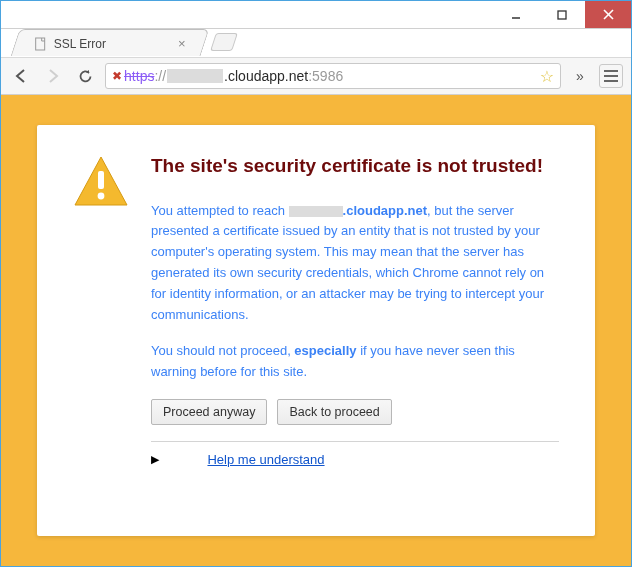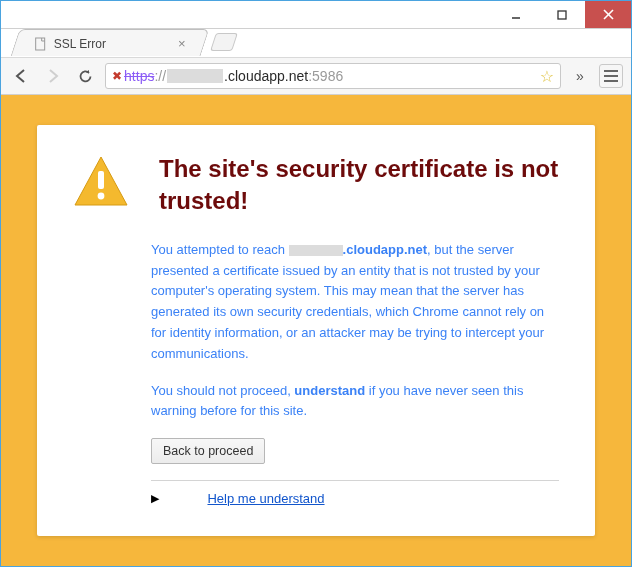--- a/index.html
+++ b/index.html
@@ -30,21 +30,21 @@
   .omnibox .star { margin-left: auto; color: #e0c341; font-size: 16px; }
   .chevbtn { width: 22px; height: 24px; display: flex; align-items: center; justify-content: center; color: #555; }
   .menuicon { width: 24px; height: 24px; display: flex; flex-direction: column; justify-content: center; align-items: center; gap: 3px; border: 1px solid #c9c9c9; border-radius: 3px; background: #f6f6f6; }
   .menuicon span { width: 14px; height: 2px; background: #666; display: block; }
   
   .viewport { height: calc(567px - 28px - 28px - 38px - 2px); background: #f6b73c; padding: 30px 36px; }
   .card { background: #fff; border-radius: 2px; box-shadow: 0 1px 4px rgba(0,0,0,0.15); padding: 28px 36px 30px 36px; height: 100%; }
   .cardrow { display: flex; gap: 22px; }
   .warnicon { flex: 0 0 56px; margin-top: 2px; }
   .content { flex: 1; }
-  .heading { color: #6d0b0b; font-size: 24px; font-weight: bold; line-height: 1.35; margin-bottom: 22px; margin-left: 8px; }
+  .heading { color: #6d0b0b; font-size: 19px; font-weight: bold; line-height: 1.35; margin-bottom: 22px; }
   .para { font-size: 13px; color: #3b82f6; line-height: 1.6; margin-bottom: 16px; }
   .para .bold { font-weight: bold; }
   .para .mask { display: inline-block; width: 54px; height: 11px; background: #dcdcdc; vertical-align: middle; }
   .btnrow { display: flex; gap: 10px; margin-bottom: 16px; }
   .btn { font-size: 12.5px; padding: 5px 11px; background: linear-gradient(#f7f7f7,#ececec); border: 1px solid #b7b7b7; border-radius: 2px; color: #333; cursor: pointer; }
   .divider { border: none; border-top: 1px solid #d4d4d4; margin-bottom: 10px; }
   .helprow { display: flex; align-items: center; gap: 4px; font-size: 13px; }
   .helprow a { color: #1155cc; text-decoration: underline; cursor: pointer; margin-left: 44px; }
   .tri { color: #000; font-size: 11px; }
 </style>
@@ -130,23 +130,24 @@
           <rect x="25" y="16" width="6" height="18" rx="2" fill="#fff"></rect>
           <circle cx="28" cy="41" r="3.4" fill="#fff"></circle>
         </svg>
       </div>
       <div class="content">
         <div class="heading">The site's security certificate is not trusted!</div>
         <p class="para">
           <span>You attempted to reach </span><span class="mask"></span><span class="bold">.cloudapp.net</span><span>, but the server presented a certificate issued by an entity that is not trusted by your computer's operating system. This may mean that the server has generated its own security credentials, which Chrome cannot rely on for identity information, or an attacker may be trying to intercept your communications.</span>
         </p>
         <p class="para">
-          <span>You should not proceed, </span><span class="bold">understand</span><span> if you have never seen this warning before for this site.</span>
+          <span>You should not proceed, </span><span class="bold">especially</span><span> if you have never seen this warning before for this site.</span>
         </p>
         <div class="btnrow">
+          <button class="btn">Proceed anyway</button>
           <button class="btn">Back to proceed</button>
         </div>
         <hr class="divider">
         <div class="helprow">
           <span class="tri">▶</span>
           <a>Help me understand</a>
         </div>
       </div>
     </div>
   </div>

